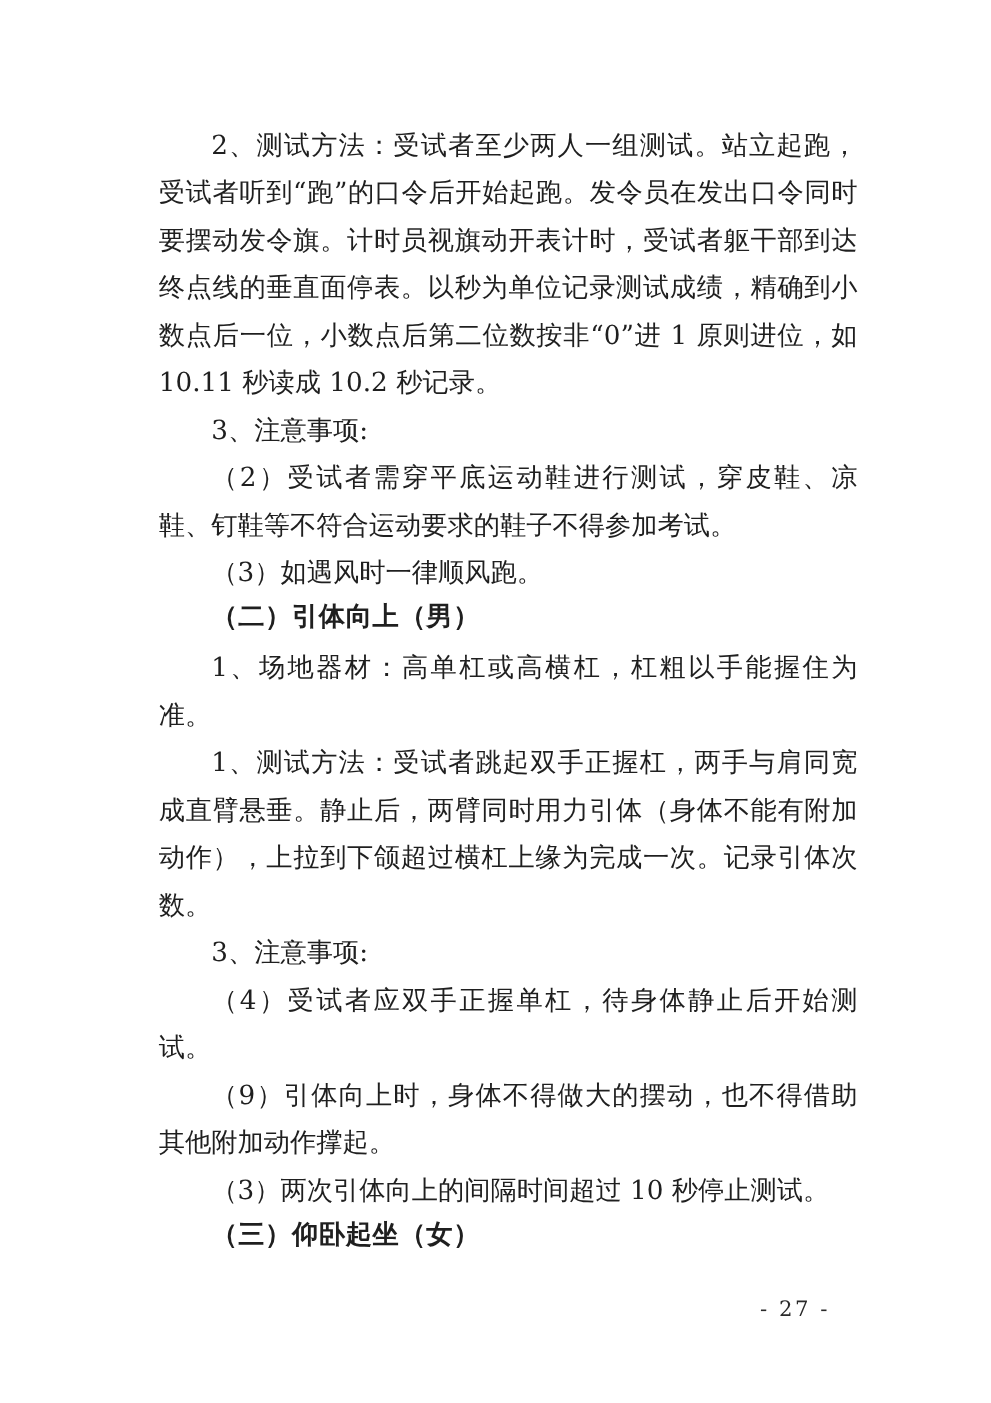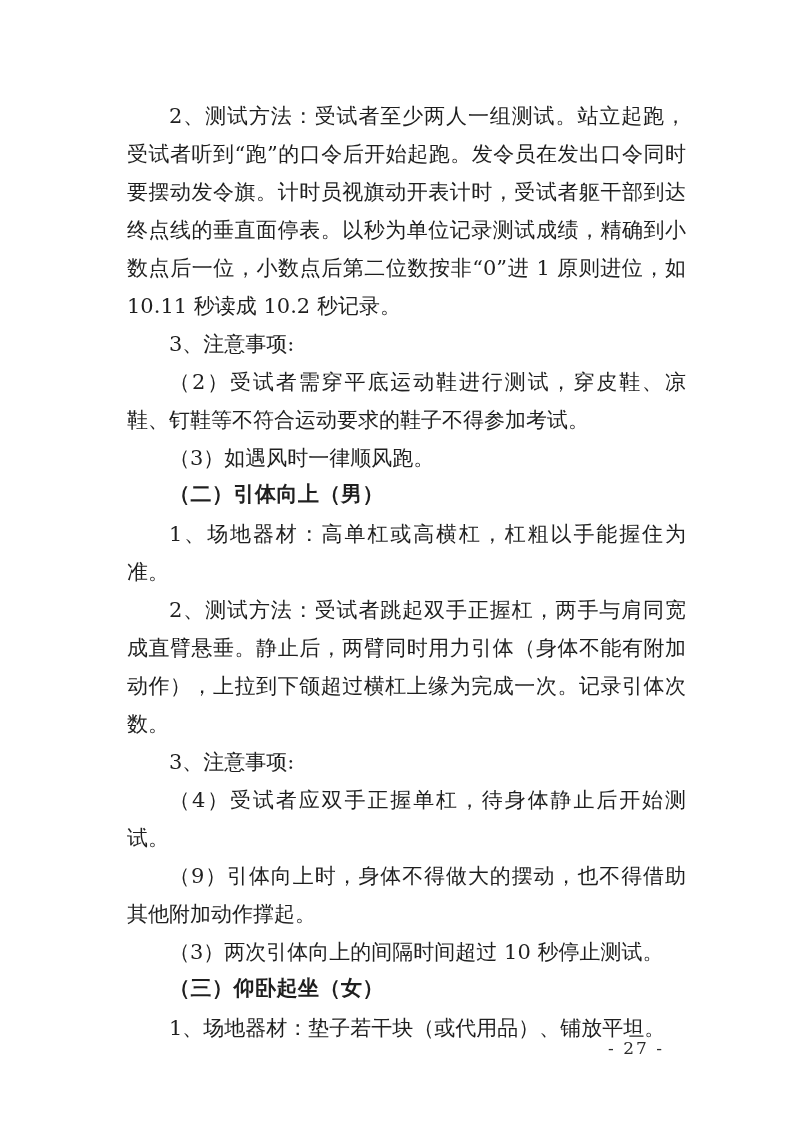--- a/index.html
+++ b/index.html
@@ -52,22 +52,21 @@
 <body>
 
 <div class="page">
   <div class="content">
     <p>2、测试方法：受试者至少两人一组测试。站立起跑，受试者听到“跑”的口令后开始起跑。发令员在发出口令同时要摆动发令旗。计时员视旗动开表计时，受试者躯干部到达终点线的垂直面停表。以秒为单位记录测试成绩，精确到小数点后一位，小数点后第二位数按非“0”进 1 原则进位，如 10.11 秒读成 10.2 秒记录。</p>
     <p>3、注意事项:</p>
     <p>（2）受试者需穿平底运动鞋进行测试，穿皮鞋、凉鞋、钉鞋等不符合运动要求的鞋子不得参加考试。</p>
     <p>（3）如遇风时一律顺风跑。</p>
     <p class="heading">（二）引体向上（男）</p>
     <p>1、场地器材：高单杠或高横杠，杠粗以手能握住为准。</p>
-    <p>2、测试方法：受试者跳起双手正握杠，两手与肩同宽成直臂悬垂。静止后，两臂同时用力引体（身体不能有附加动作），上拉到下颌超过横杠上缘为完成一次。记录引体次数。</p>
+    <p>1、测试方法：受试者跳起双手正握杠，两手与肩同宽成直臂悬垂。静止后，两臂同时用力引体（身体不能有附加动作），上拉到下颌超过横杠上缘为完成一次。记录引体次数。</p>
     <p>3、注意事项:</p>
     <p>（4）受试者应双手正握单杠，待身体静止后开始测试。</p>
     <p>（9）引体向上时，身体不得做大的摆动，也不得借助其他附加动作撑起。</p>
     <p>（3）两次引体向上的间隔时间超过 10 秒停止测试。</p>
     <p class="heading">（三）仰卧起坐（女）</p>
-    <p>1、场地器材：垫子若干块（或代用品）、铺放平坦。</p>
   </div>
   <div class="page-number">- 27 -</div>
 </div>
 
 </body></html>

